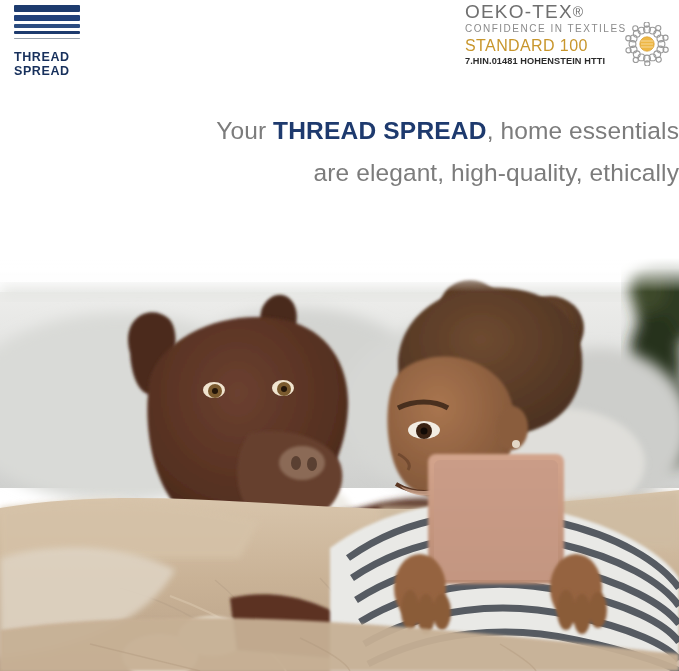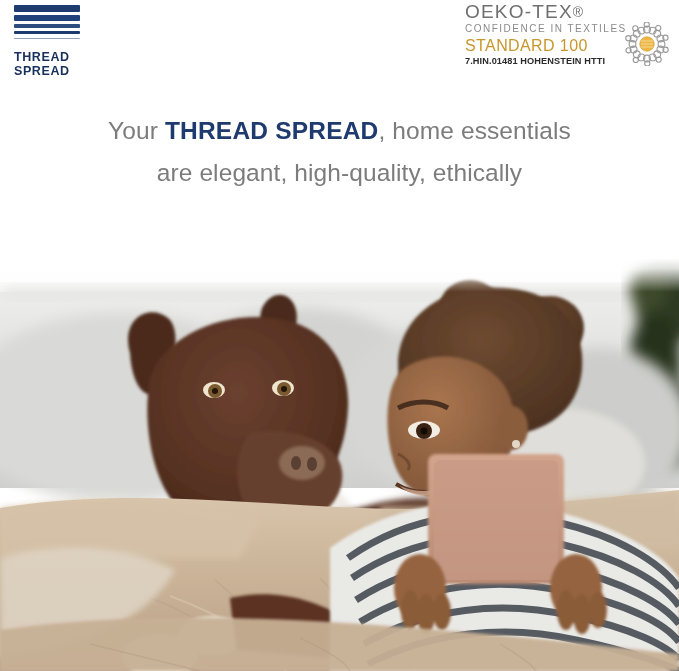--- a/index.html
+++ b/index.html
@@ -34,21 +34,21 @@
   .oeko-std{color:#c8962c;font-size:16px;font-weight:normal;letter-spacing:.4px;
     margin-top:2px;line-height:19px;}
   .oeko-cert{color:#2b2b2b;font-size:9.2px;font-weight:bold;letter-spacing:.1px;
     margin-top:1px;}
   .oeko-fine{color:#4a4a4a;font-size:7.6px;line-height:11px;margin-top:6px;}
 
   
   .sunburst{position:absolute;right:-4px;top:20px;width:44px;height:44px;}
 
   
-  .headline{position:absolute;left:0;top:110px;width:679px;text-align:center;
+  .headline{position:absolute;left:0;top:110px;width:679px;text-align:right;
     color:#7c7c7c;font-size:24.5px;line-height:42px;letter-spacing:.1px;}
   .headline .hl{font-weight:bold;color:#1e3a6e;letter-spacing:.2px;}
   .headline .ln{display:block;}
 
   
   .photo{position:absolute;left:0;top:258px;width:679px;height:413px;overflow:hidden;}
   .photo svg{display:block;width:679px;height:413px;}
   .photo-fade{position:absolute;left:0;top:0;width:679px;height:34px;
     background:linear-gradient(to bottom,#ffffff 0%,rgba(255,255,255,.85) 30%,rgba(255,255,255,0) 100%);
     pointer-events:none;}

